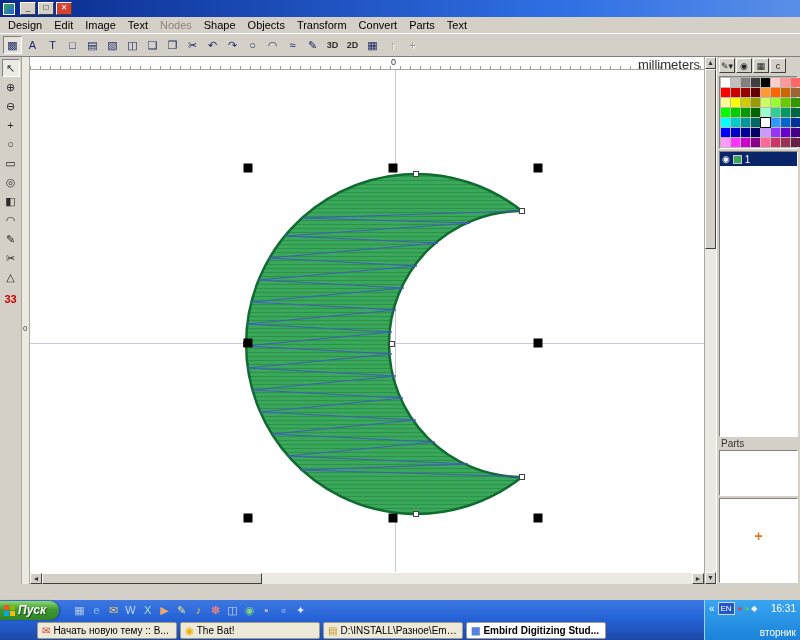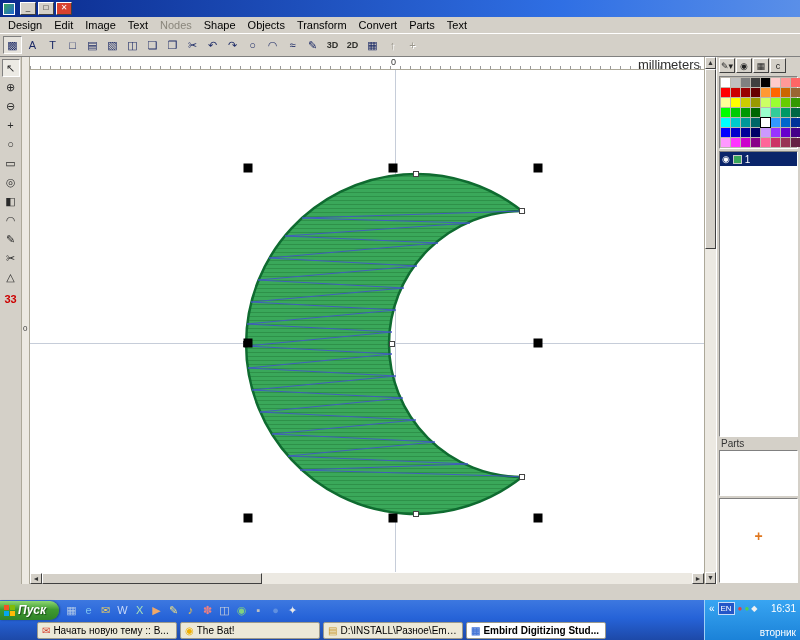--- a/index.html
+++ b/index.html
@@ -75,21 +75,21 @@
   .preview-cross { position:absolute; left:50%; top:44%; transform:translate(-50%,-50%); color:#e07820; font-size:14px; font-weight:bold; }
 
   
   .statusbar { position:absolute; left:0; top:584px; width:800px; height:16px; background:#d4d0c8; display:flex; gap:2px; align-items:center; padding:1px 2px; }
   .seg { height:13px; border:1px solid; border-color:#808080 #fff #fff #808080; font-size:10px; display:flex; align-items:center; padding:0 5px; color:#111; white-space:nowrap; }
   .seg.fill { flex:1; }
   .st-sw { width:8px; height:8px; border:1px solid #666; margin-right:2px; }
 
   
   .taskbar { position:absolute; left:0; top:600px; width:800px; height:40px; background:linear-gradient(#3d78e0,#2663d8 45%,#1d49a8); color:#fff; }
-  .tb-row1 { height:20px; display:flex; align-items:center; gap:4px; padding-right:98px; }
+  .tb-row1 { height:20px; display:flex; align-items:center; gap:12px; padding-right:98px; }
   .tb-row2 { height:20px; display:flex; align-items:center; gap:3px; padding:0 98px 0 37px; }
   .start-btn { height:19px; border-radius:0 9px 9px 0; background:linear-gradient(#8ed872,#3f9a32 45%,#2f8427); display:flex; align-items:center; gap:3px; padding:0 13px 0 4px; font-weight:bold; font-style:italic; font-size:12px; color:#fff; text-shadow:1px 1px 1px #1c4f18; box-shadow:1px 0 2px rgba(0,0,0,.4); }
   .winflag { display:grid; grid-template-columns:5px 5px; grid-auto-rows:5px; gap:1px; }
   .winflag span { display:block; }
   .ql { width:17px; height:16px; display:flex; align-items:center; justify-content:center; font-size:11px; cursor:default; }
   .task-btn { width:140px; height:17px; background:#ece9d8; border:1px solid #9c9a8c; border-radius:2px; display:flex; align-items:center; gap:3px; padding:0 4px; font-size:10px; color:#000; overflow:hidden; white-space:nowrap; cursor:default; }
   .task-btn.active { background:#fff; font-weight:bold; }
   .task-ic { font-size:10px; flex:0 0 auto; }
   .task-lb { overflow:hidden; text-overflow:ellipsis; }
   .tray { position:absolute; right:0; top:0; bottom:0; width:96px; background:linear-gradient(#38a5f2,#1b82d8); border-left:1px solid #9fd0f8; display:flex; flex-direction:column; justify-content:space-between; padding:2px 4px; font-size:10px; }

